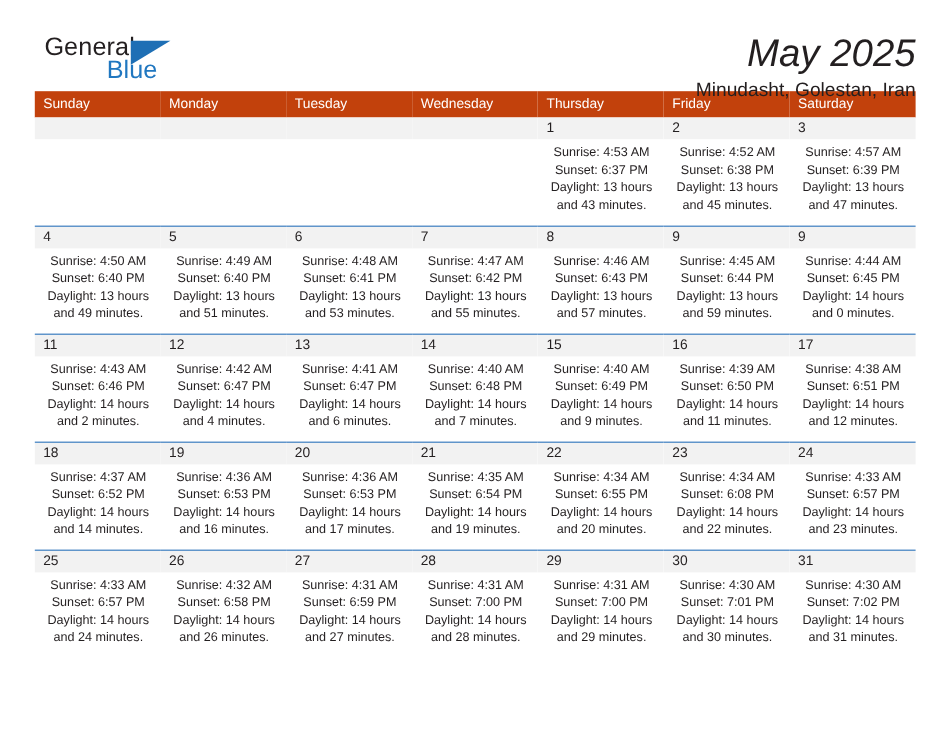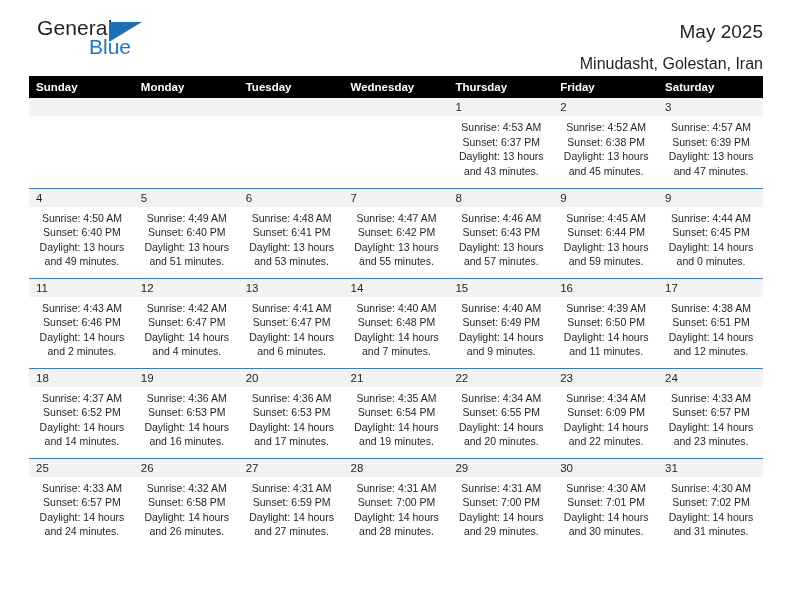--- a/index.html
+++ b/index.html
@@ -20,21 +20,21 @@
     height: 612px;
     box-sizing: border-box;
     padding: 0 29px;
   }
 
   
   .masthead {
     display: flex;
     align-items: flex-start;
     justify-content: space-between;
-    padding-top: 16px;
+    padding-top: 28px;
     height: 68px;
     box-sizing: border-box;
   }
   .brand {
     position: relative;
     width: 130px;
     height: 52px;
     flex: 0 0 auto;
   }
   .brand-general {
@@ -62,46 +62,47 @@
     height: 0;
     border-left: 33px solid #1e6fb5;
     border-bottom: 20px solid transparent;
   }
   .titleblock {
     text-align: right;
     flex: 0 0 auto;
     padding-top: 0px;
   }
   .cal-title {
-    font-size: 19px;
+    font-size: 32px;
     line-height: 32px;
     color: #231f20;
     font-weight: normal;
     margin: 0;
+    font-style: italic;
   }
   .cal-subtitle {
     font-size: 16px;
     line-height: 20px;
     margin-top: 6px;
     color: #231f20;
     text-align: right;
   }
 
   
   .calendar {
     width: 734px;
     border-collapse: collapse;
     table-layout: fixed;
     margin-top: 8px;
   }
   .calendar th {
-    background: #000000;
+    background: #c2410c;
     color: #ffffff;
     font-size: 11.5px;
-    font-weight: bold;
+    font-weight: normal;
     text-align: left;
     padding: 5px 0 5px 7px;
     height: 19px;
     box-sizing: border-box;
     border: none;
   }
   .calendar td {
     vertical-align: top;
     padding: 0;
     border: none;
@@ -387,21 +388,21 @@
             <div>Sunrise: 4:34 AM</div>
             <div>Sunset: 6:55 PM</div>
             <div>Daylight: 14 hours</div>
             <div>and 20 minutes.</div>
           </div>
         </td>
         <td>
           <div class="daynum-strip">23</div>
           <div class="cell-body">
             <div>Sunrise: 4:34 AM</div>
-            <div>Sunset: 6:09 PM</div>
+            <div>Sunset: 6:08 PM</div>
             <div>Daylight: 14 hours</div>
             <div>and 22 minutes.</div>
           </div>
         </td>
         <td>
           <div class="daynum-strip">24</div>
           <div class="cell-body">
             <div>Sunrise: 4:33 AM</div>
             <div>Sunset: 6:57 PM</div>
             <div>Daylight: 14 hours</div>

